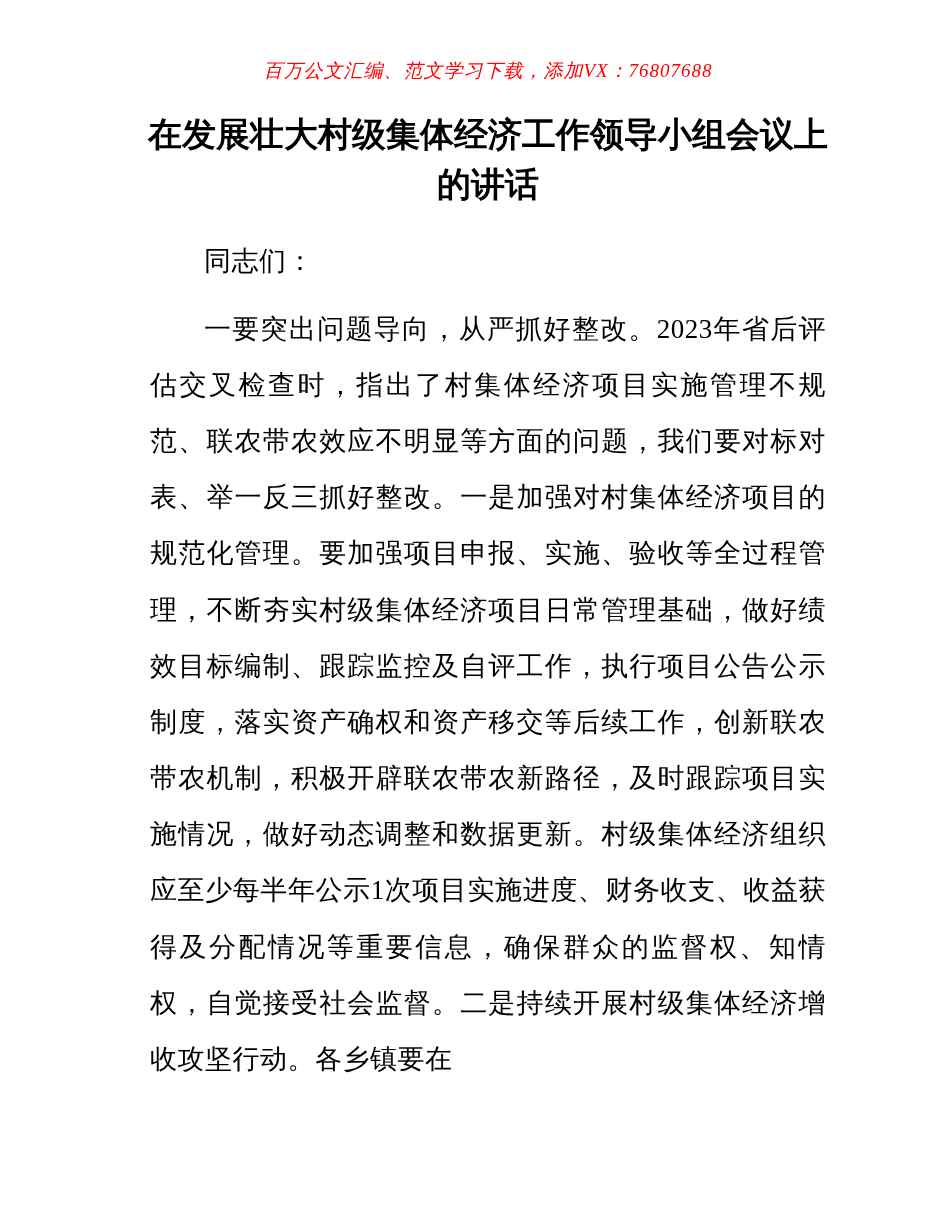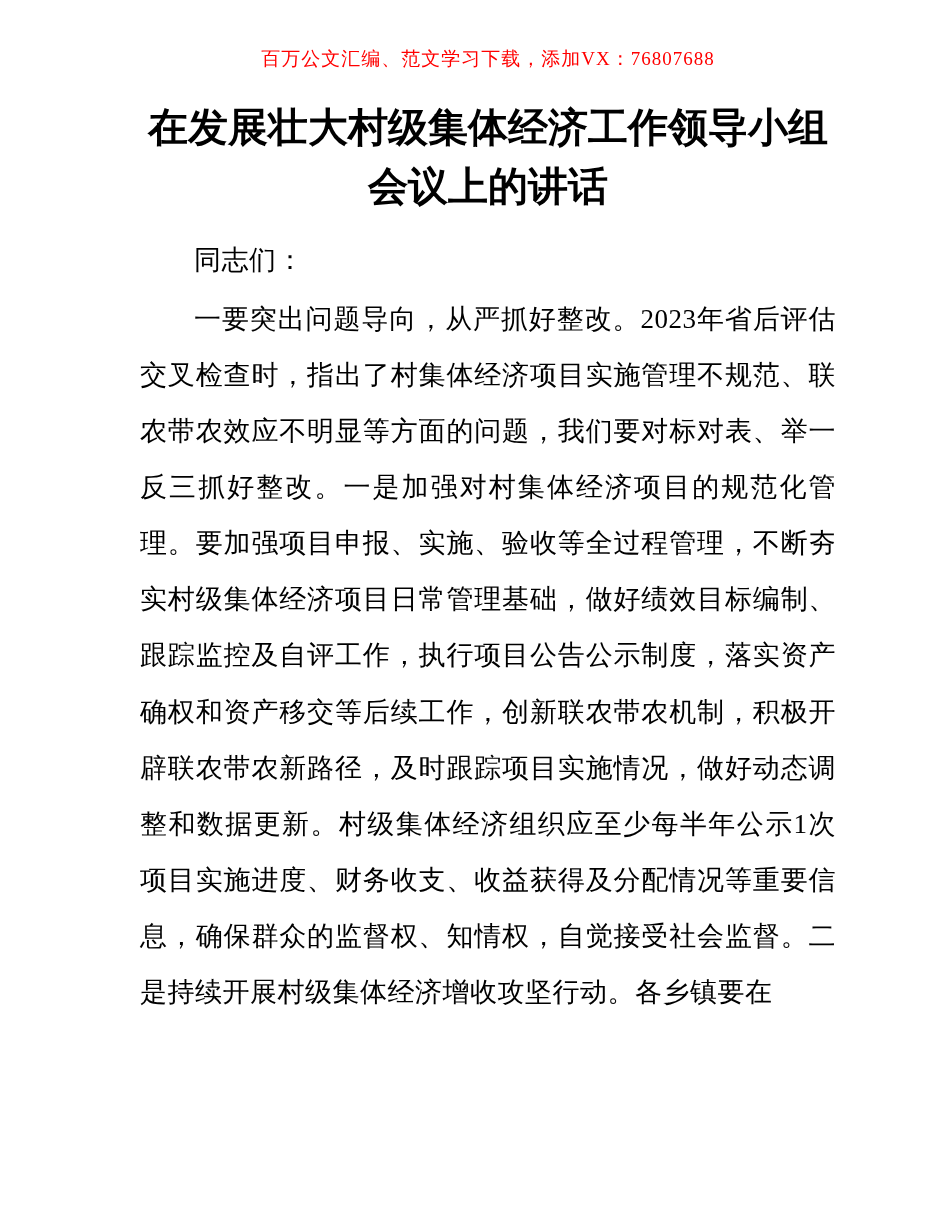--- a/index.html
+++ b/index.html
@@ -19,36 +19,37 @@
     width: 950px;
     min-height: 1230px;
     padding: 46px 112px 40px 138px;
     background: #ffffff;
   }
   .promo {
     color: #ff0000;
     text-align: center;
     font-size: 19px;
     letter-spacing: 1px;
-    margin: 0 0 26px 0;
+    margin: 12px 0 26px 0;
+    font-style: italic;
   }
   .title {
-    font-size: 40px;
+    font-size: 34px;
     font-weight: bold;
     text-align: center;
     line-height: 1.48;
-    margin: 0 0 16px 0;
+    margin: 0 0 22px 0;
   }
   .para {
     font-size: 27px;
     line-height: 2.08;
     text-indent: 2em;
     text-align: justify;
     letter-spacing: 0.5px;
-    margin: 2px;
+    margin: 12px;
   }
 </style>
 </head>
 <body>
 
 <div class="page">
   <div class="promo">百万公文汇编、范文学习下载，添加VX：76807688</div>
 
   <h1 class="title">在发展壮大村级集体经济工作领导小组会议上的讲话</h1>
 

